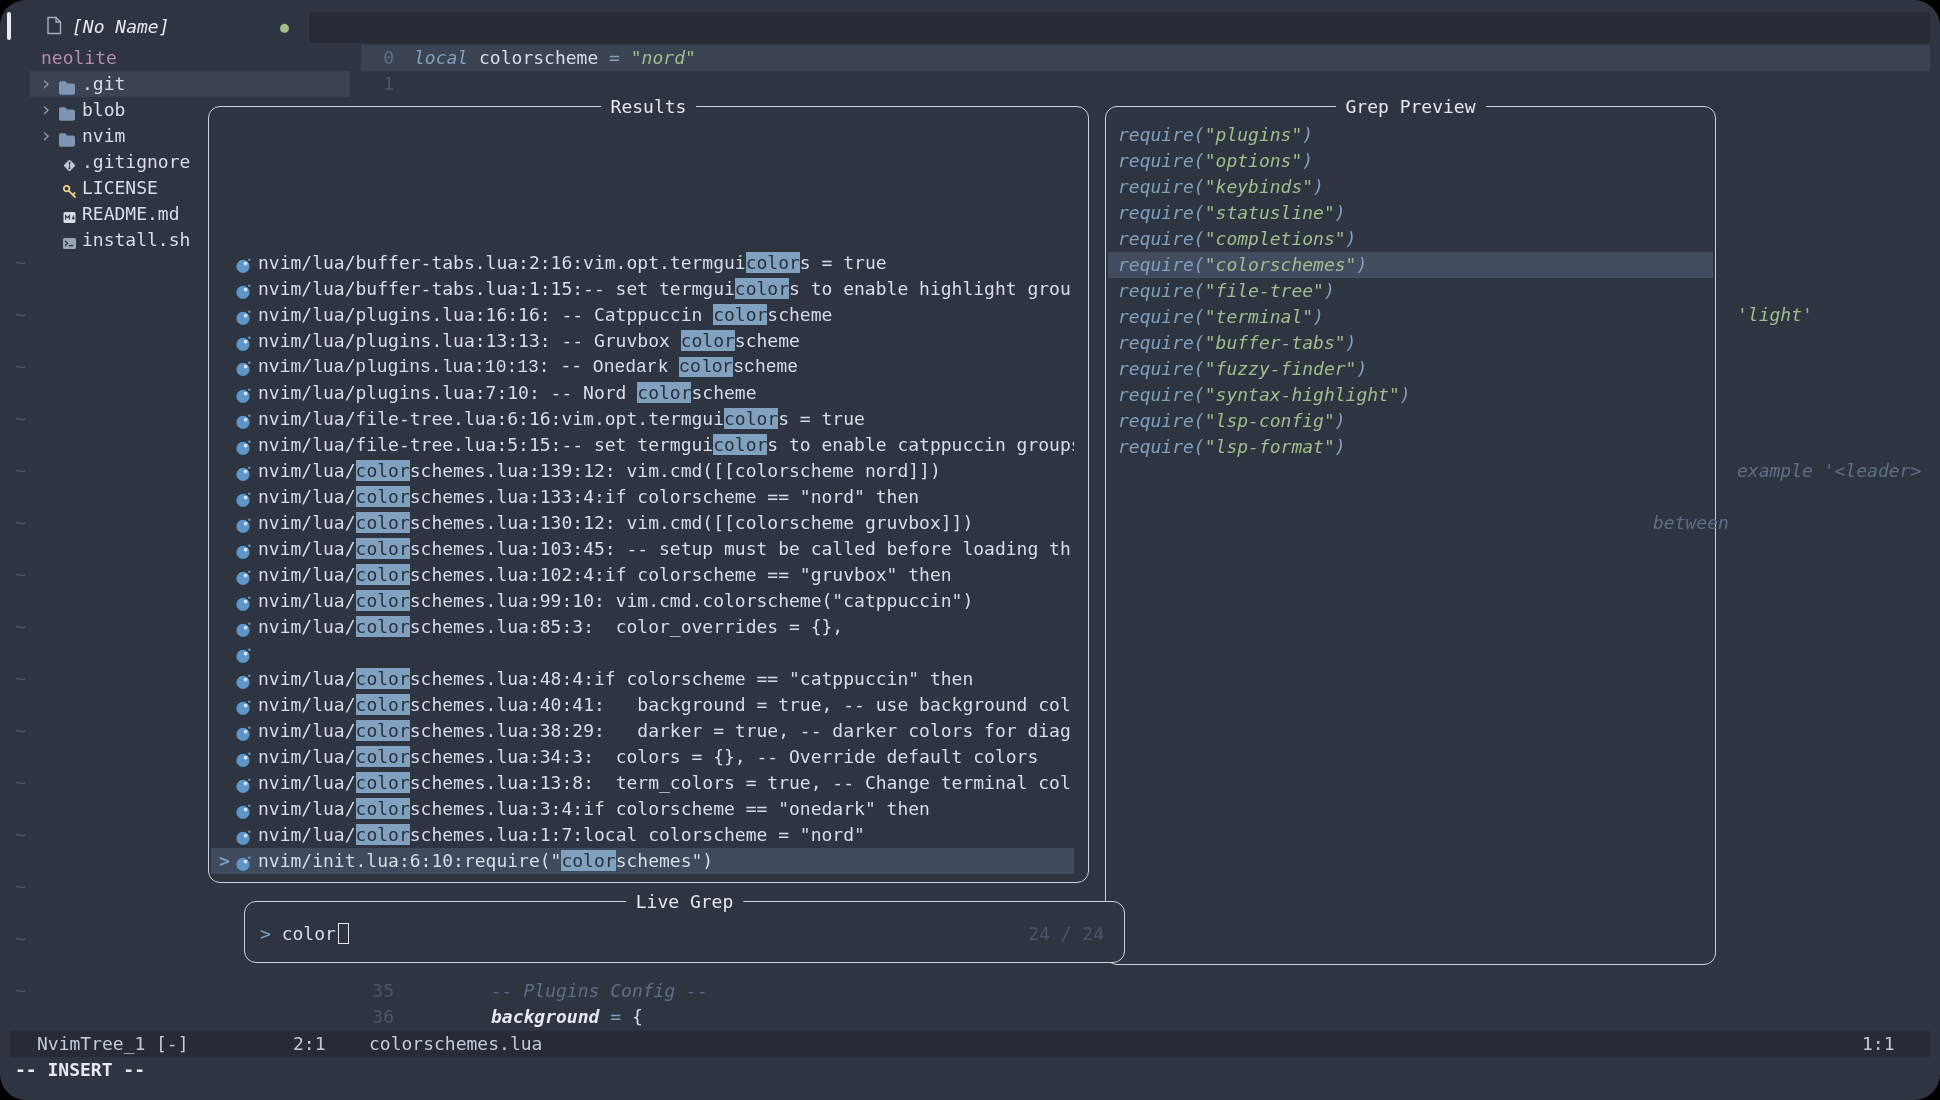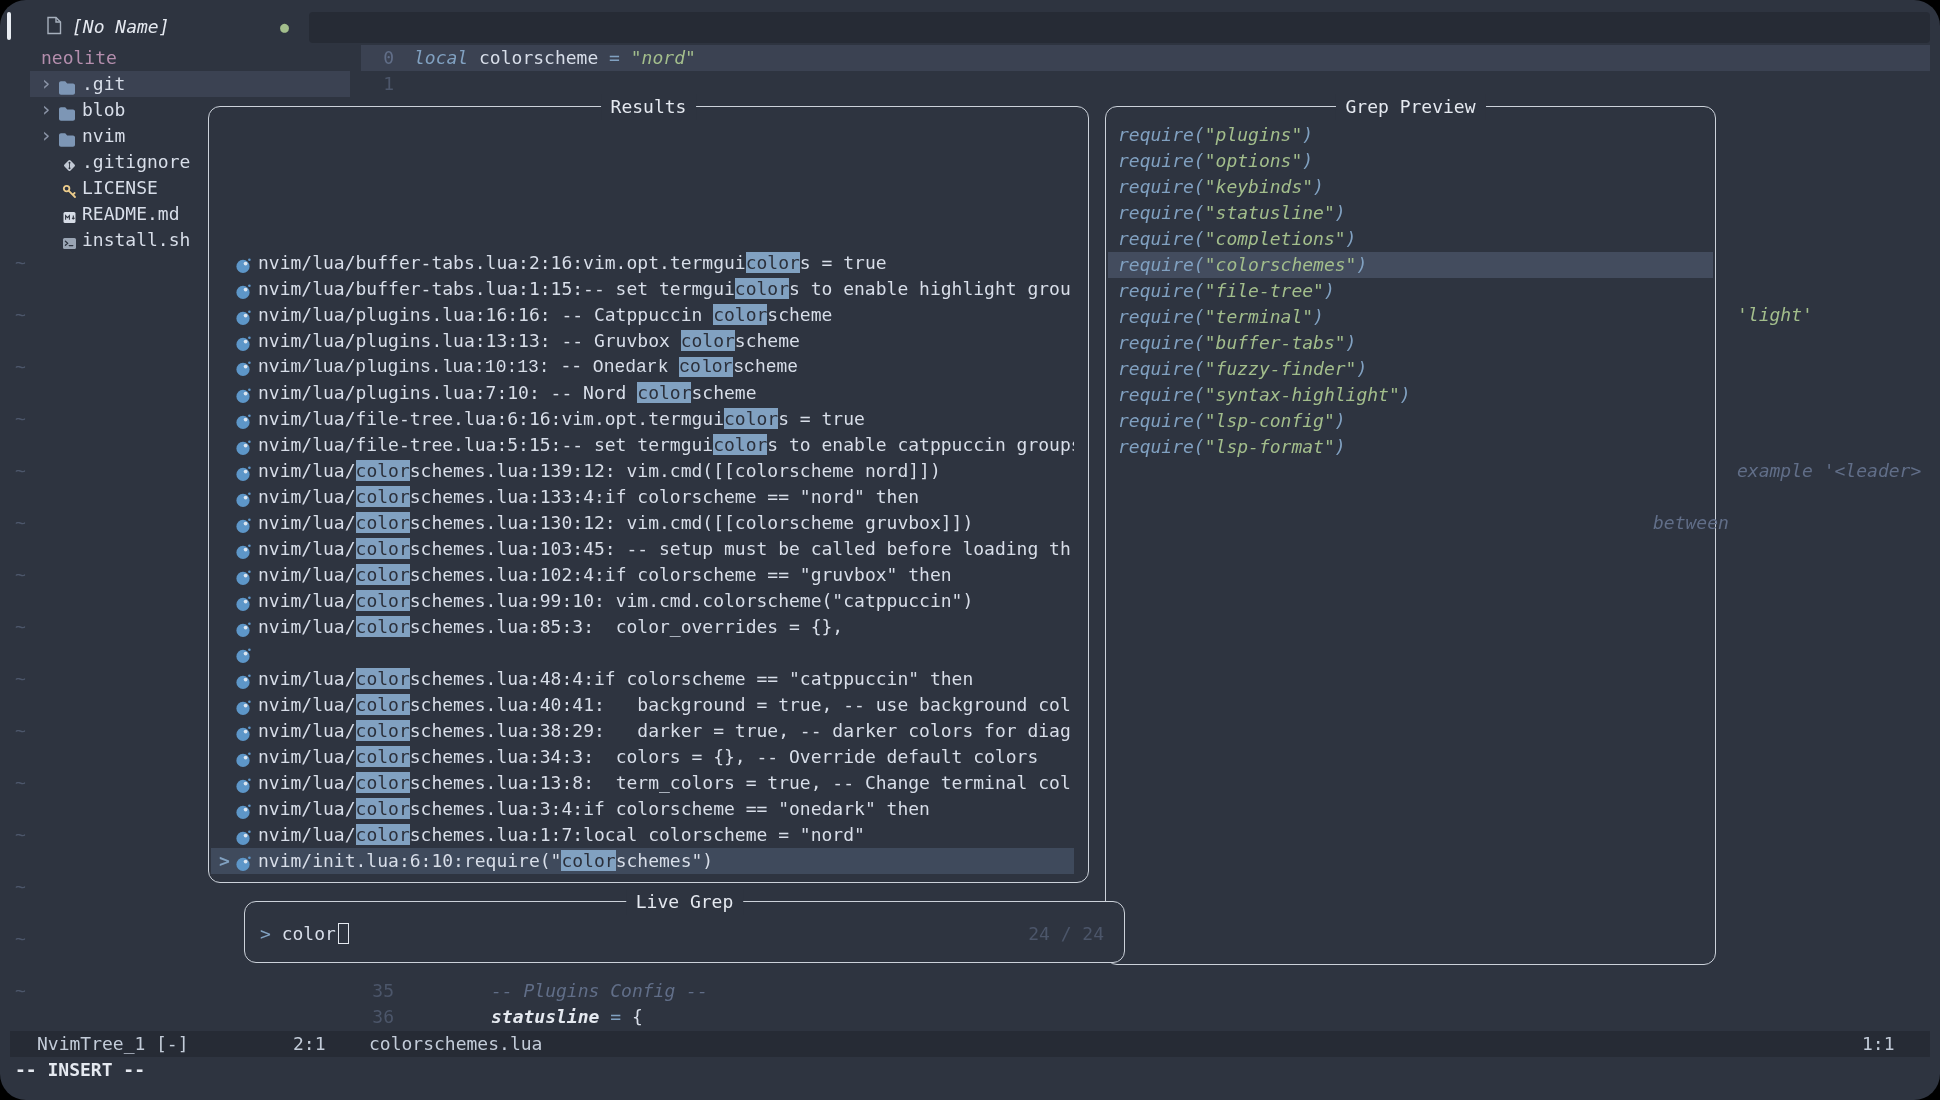--- a/index.html
+++ b/index.html
@@ -416,21 +416,21 @@
   <span class="frag frag-string" style="left:1737px; top:302px">'light'</span>
   <span class="frag frag-comment" style="left:1737px; top:458px">example '&lt;leader&gt;</span>
   <span class="frag frag-comment" style="left:1653px; top:510px">between</span>
 
   <div class="code-line" style="top:978px">
     <span class="lnum faint">35</span>
     <span class="ltext frag-comment" style="left:491px">-- Plugins Config --</span>
   </div>
   <div class="code-line" style="top:1004px">
     <span class="lnum faint">36</span>
-    <span class="ltext" style="left:491px"><span class="prop">statusline</span><span> </span><span class="op">=</span><span> </span><span>{</span></span>
+    <span class="ltext" style="left:491px"><span class="prop">background</span><span> </span><span class="op">=</span><span> </span><span>{</span></span>
   </div>
 
   <div id="statusline">
     <span class="sl-name">NvimTree_1</span>
     <span class="sl-flag">[-]</span>
     <span class="sl-pos1">2:1</span>
     <span class="sl-file">colorschemes.lua</span>
     <span class="sl-pos2">1:1</span>
   </div>
 

